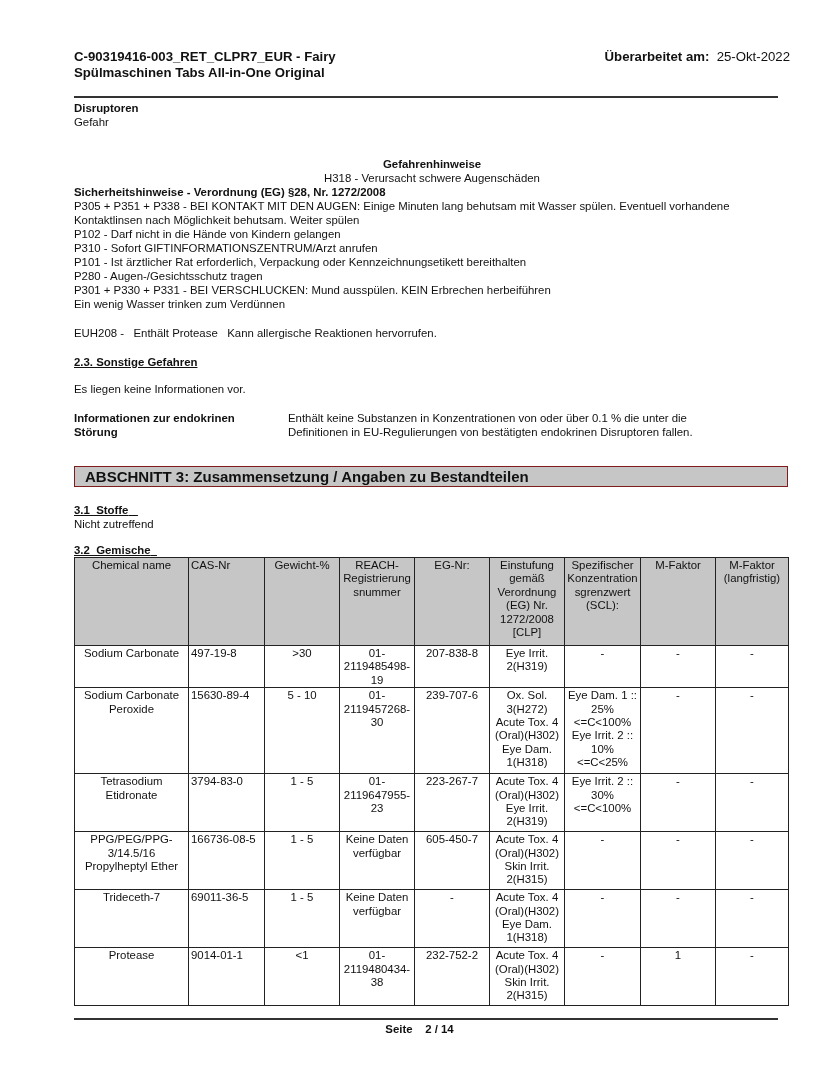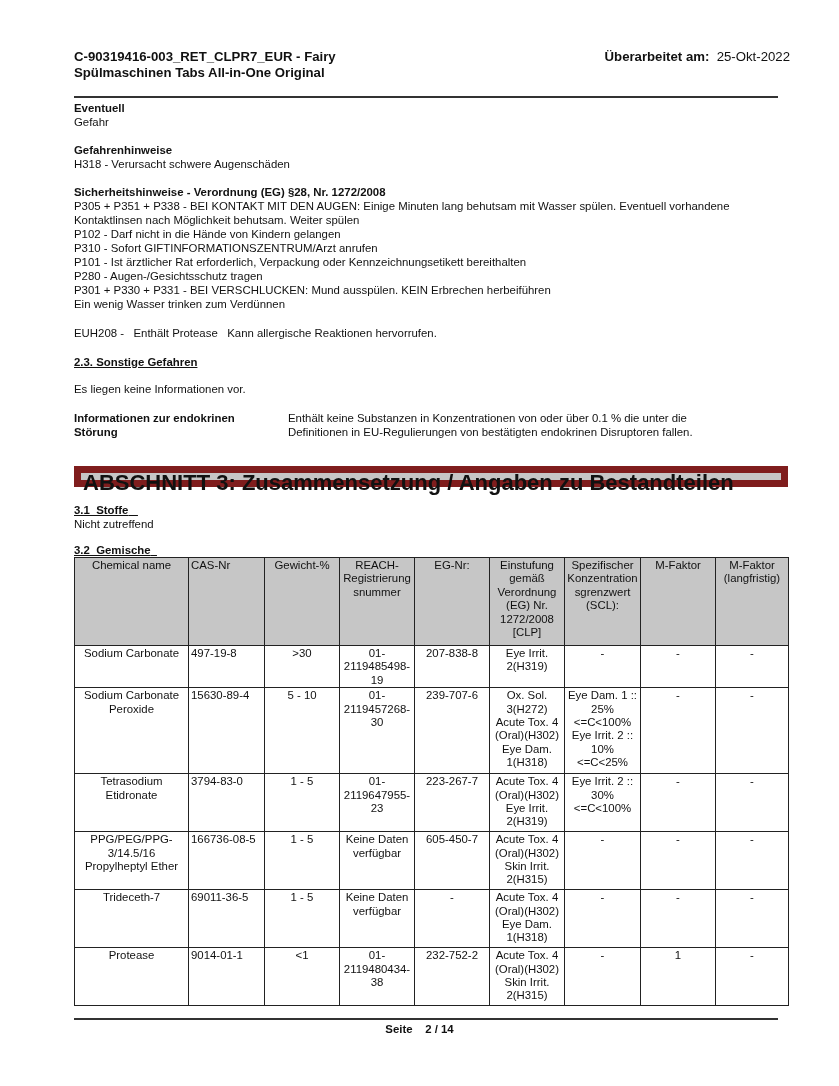--- a/index.html
+++ b/index.html
@@ -22,22 +22,22 @@
   .blk { position: absolute; left: 0; width: 716px; line-height: 14px; }
   .b { font-weight: bold; }
   .u { font-weight: bold; text-decoration: underline; }
   .line { white-space: nowrap; }
 
   .endo-label { position: absolute; left: 0; font-weight: bold; line-height: 14px; width: 200px; }
   .endo-text { position: absolute; left: 214px; line-height: 14px; width: 440px; }
 
   .section-bar {
     position: absolute; left: 0; top: 466px; width: 714px; height: 21px;
-    background: #c6c6c6; border: 7px solid #7f1d1d;
-    font-weight: bold; font-size: 22px; line-height: 19px; padding-left: 2px;
+    background: #c6c6c6; border: 1px solid #7f1d1d;
+    font-weight: bold; font-size: 15px; line-height: 19px; padding-left: 10px;
   }
 
   table.mix {
     position: absolute; left: 0; top: 557px; width: 714px;
     border-collapse: collapse; table-layout: fixed;
     font-size: 11.4px; line-height: 13.4px;
   }
   table.mix th, table.mix td {
     border: 1px solid #222; vertical-align: top; padding: 1px 2px 0 2px;
     font-weight: normal; text-align: center; word-wrap: break-word;
@@ -59,25 +59,25 @@
       <div>C-90319416-003_RET_CLPR7_EUR -   Fairy</div>
       <div>Spülmaschinen Tabs All-in-One Original</div>
     </div>
     <div class="hdr-rev">
       <b>Überarbeitet am:</b>&nbsp;&nbsp;<span>25-Okt-2022</span>
     </div>
   </div>
   <div class="hdr-rule"></div>
 
   <div class="blk" style="top:101px;">
-    <div class="b">Eventuell</div>
+    <div class="b">Disruptoren</div>
     <div>Gefahr</div>
   </div>
 
-  <div class="blk" style="top:143px;">
+  <div class="blk" style="top:157px;text-align:center;">
     <div class="b">Gefahrenhinweise</div>
     <div class="line">H318 - Verursacht schwere Augenschäden</div>
   </div>
 
   <div class="blk" style="top:185px;">
     <div class="b">Sicherheitshinweise - Verordnung (EG) §28, Nr. 1272/2008</div>
     <div class="line">P305 + P351 + P338 - BEI KONTAKT MIT DEN AUGEN: Einige Minuten lang behutsam mit Wasser spülen. Eventuell vorhandene</div>
     <div class="line">Kontaktlinsen nach Möglichkeit behutsam. Weiter spülen</div>
     <div class="line">P102 - Darf nicht in die Hände von Kindern gelangen</div>
     <div class="line">P310 - Sofort GIFTINFORMATIONSZENTRUM/Arzt anrufen</div>

